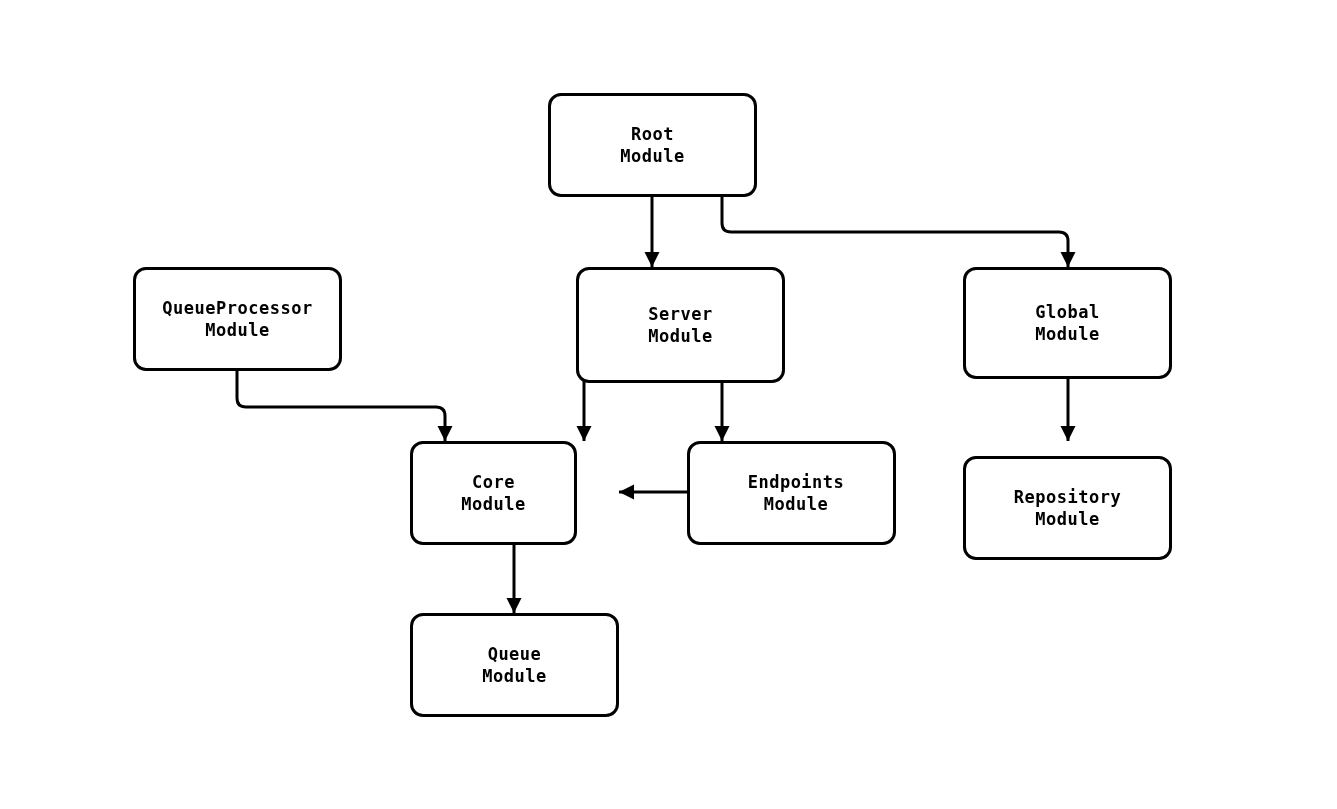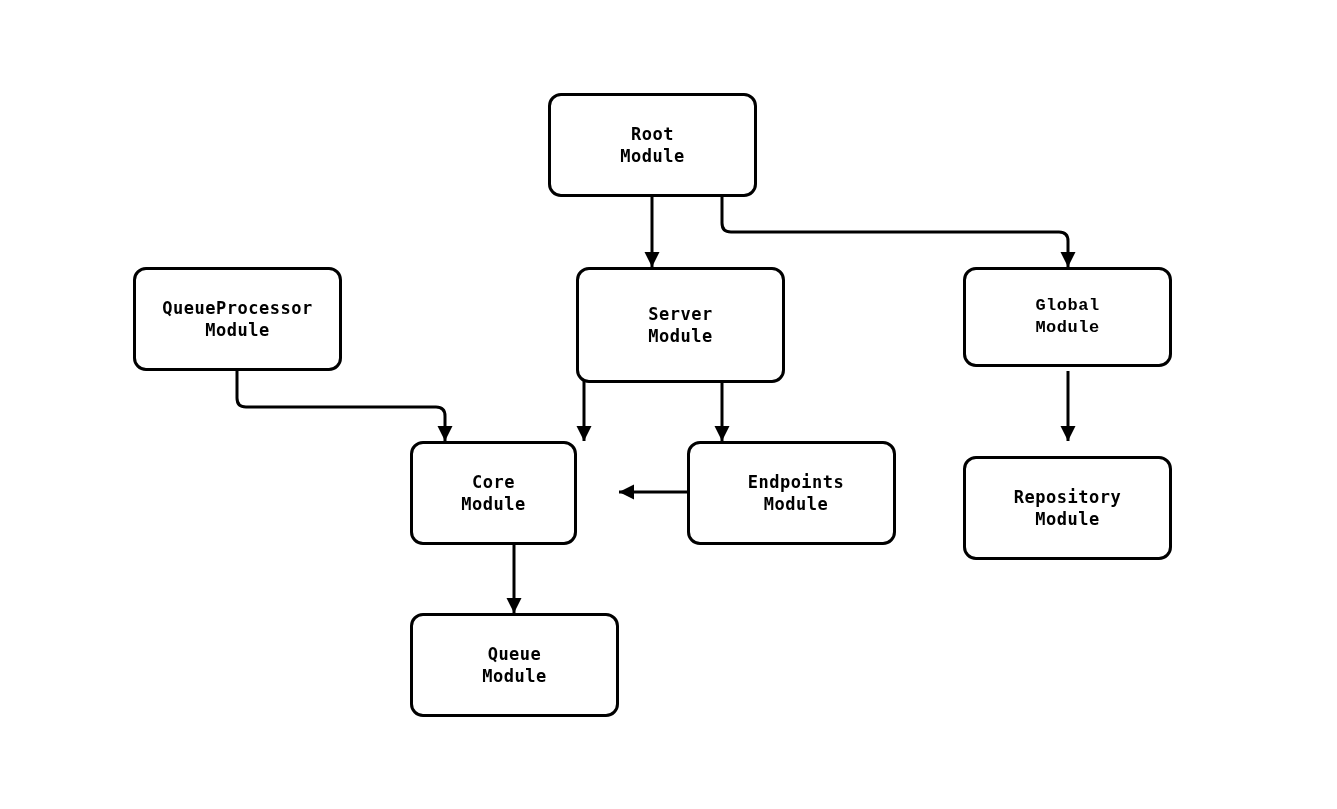--- a/index.html
+++ b/index.html
@@ -59,21 +59,21 @@
 Module</span>
       </div>
       <div class="node" style="left: 133px; top: 267px; width: 209px; height: 104px; justify-content: center;">
         <span class="node-label">QueueProcessor
 Module</span>
       </div>
       <div class="node" style="left: 548px; top: 267px; width: 209px; height: 116px; margin-left: 28px;">
         <span class="node-label">Server
 Module</span>
       </div>
-      <div class="node" style="left: 963px; top: 267px; width: 209px; height: 100px; font-family: Liberation Mono, monospace;">
+      <div class="node" style="left: 963px; top: 267px; width: 209px; height: 112px;">
         <span class="node-label">Global
 Module</span>
       </div>
       <div class="node" style="left: 410px; top: 441px; width: 167px; height: 104px;">
         <span class="node-label">Core
 Module</span>
       </div>
       <div class="node" style="left: 687px; top: 441px; width: 209px; height: 104px; padding-left: 9px;">
         <span class="node-label">Endpoints
 Module</span>

